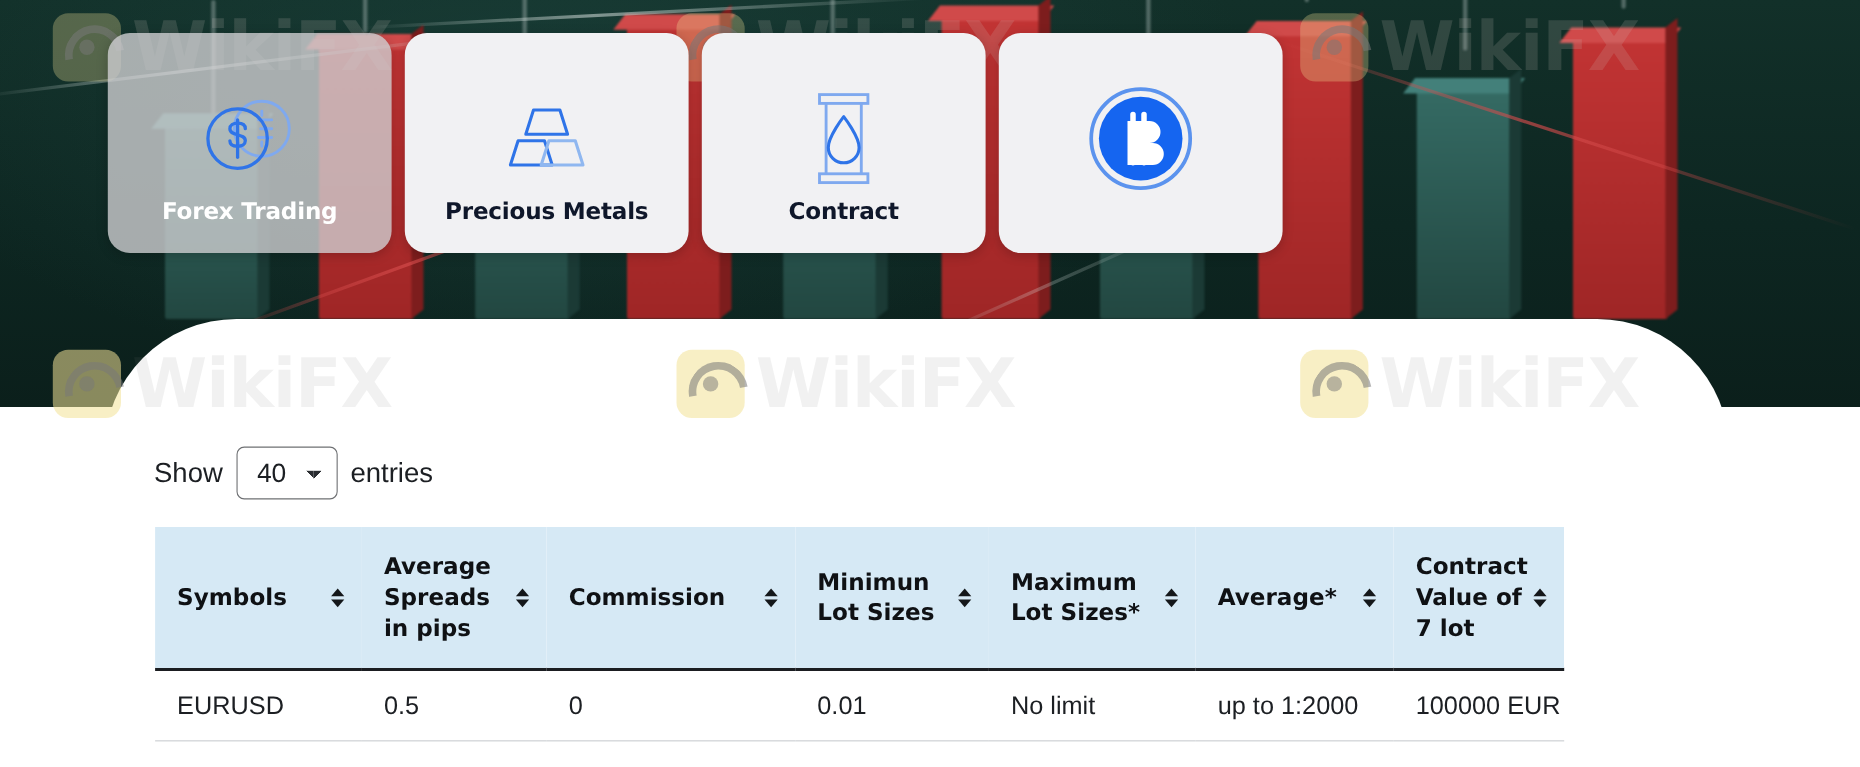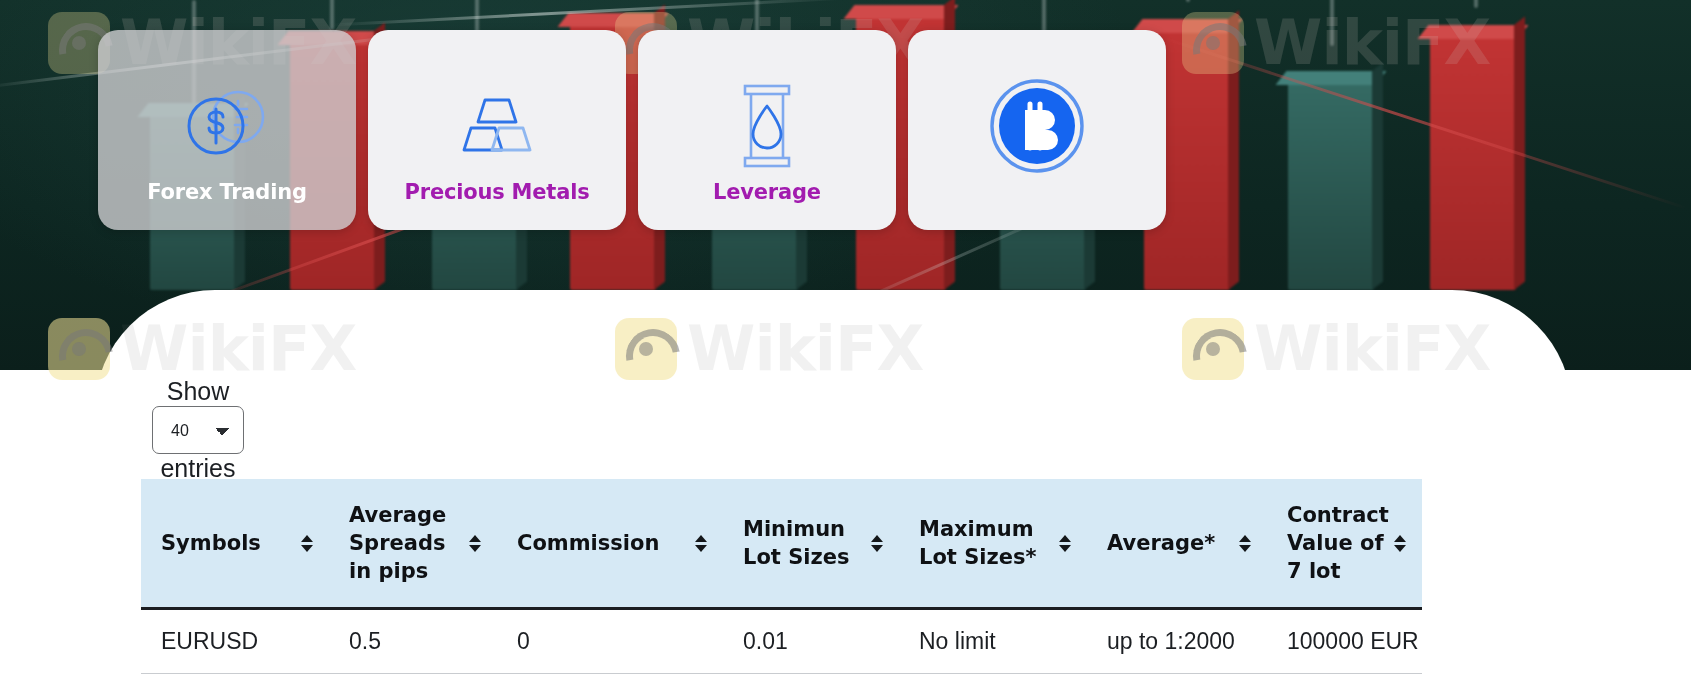--- a/index.html
+++ b/index.html
@@ -85,50 +85,50 @@
     justify-content: flex-start; padding-top: 46px;
     position: relative;
     background: #f1f1f3;
     box-shadow: 0 2px 10px rgba(0,0,0,0.18);
   }
   .card.selected { background: rgba(205,205,208,0.80); }
   .card .ico { height: 100px; display: flex; align-items: center; justify-content: center; }
   .card .card-label {
     position: absolute; left: 0; right: 0; bottom: 26px; text-align: center;
     font-family: "DejaVu Sans", sans-serif;
-    font-size: 21px; font-weight: 700; color: #a21caf; letter-spacing: -0.2px;
+    font-size: 21px; font-weight: 700; color: #0f172a; letter-spacing: -0.2px;
   }
   .card.selected .card-label { color: #ffffff; }
 
   
   .panel {
     position: absolute; left: 95px; top: 290px; width: 1477px; height: 420px;
     background: #ffffff;
     border-radius: 120px 120px 0 0;
     z-index: 4;
   }
   .panel-fill {
     position: absolute; left: 0; top: 370px; width: 1691px; height: 327px;
     background: #ffffff; z-index: 3;
   }
 
   
   .controls {
     position: absolute; left: 140px; top: 406px; width: 1283px; height: 48px;
     display: flex; align-items: center; justify-content: space-between; z-index: 8;
   }
-  .show-wrap, .search-wrap { display: flex; align-items: center; flex-direction: column; }
+  .show-wrap, .search-wrap { display: flex; align-items: center; }
   .lbl {
     font-size: 25px; color: #1c1f23; font-family: "Liberation Sans", sans-serif;
     font-weight: 400;
   }
   .ent-select {
     margin: 0 12px; width: 92px; height: 48px;
     border: 1px solid #6e7073; border-radius: 7px; background: #fff;
-    font-size: 16px; color: #1c1f23; padding: 0 8px 0 18px;
+    font-size: 24px; color: #1c1f23; padding: 0 8px 0 18px;
     font-family: "Liberation Sans", sans-serif;
     appearance: none; -webkit-appearance: none;
     background-image:
       linear-gradient(45deg, transparent 50%, #2a2d31 50%),
       linear-gradient(135deg, #2a2d31 50%, transparent 50%);
     background-position: calc(100% - 21px) 21px, calc(100% - 14px) 21px;
     background-size: 7px 7px, 7px 7px;
     background-repeat: no-repeat;
   }
   .search-input {
@@ -309,21 +309,21 @@
 
     <div class="card">
       <div class="ico">
         <svg width="64" height="92" viewBox="0 0 64 92" fill="none">
           <rect x="10" y="6" width="44" height="8" stroke="#7fa9ef" stroke-width="2.6"></rect>
           <rect x="10" y="78" width="44" height="8" stroke="#7fa9ef" stroke-width="2.6"></rect>
           <path d="M16 14 v64 M48 14 v64" stroke="#7fa9ef" stroke-width="2.6"></path>
           <path d="M32 26 c0 0 -14 18 -14 28 a14 14 0 0 0 28 0 c0 -10 -14 -28 -14 -28 z" stroke="#2f74e8" stroke-width="2.8" fill="none" stroke-linejoin="round"></path>
         </svg>
       </div>
-      <div class="card-label">Leverage</div>
+      <div class="card-label">Contract</div>
     </div>
 
 
     <div class="card">
       <div class="ico">
         <svg width="96" height="96" viewBox="0 0 96 96" fill="none">
           <circle cx="48" cy="48" r="45" stroke="#5b93ee" stroke-width="3.4"></circle>
           <circle cx="48" cy="48" r="38" fill="#1565f0"></circle>
           <path d="M41 26 v44 M51 26 v44" stroke="#ffffff" stroke-width="5" stroke-linecap="round"></path>
           <path d="M36 32 h20 a10 10 0 0 1 0 20 h-20 z M36 52 h23 a10 10 0 0 1 0 20 h-23 z" fill="#ffffff"></path>

